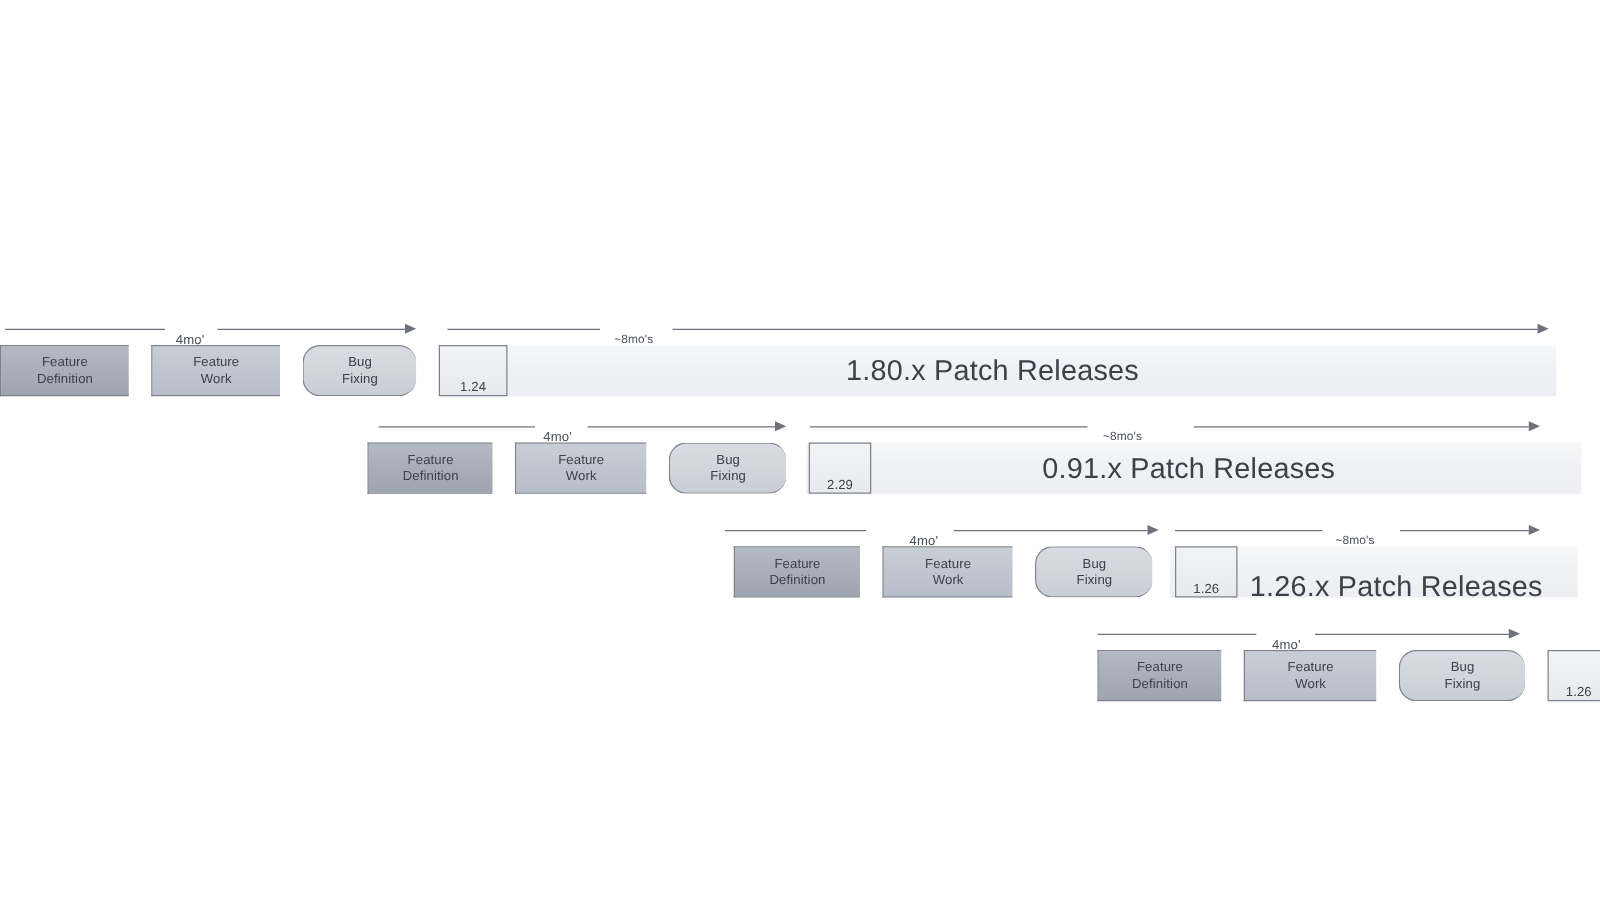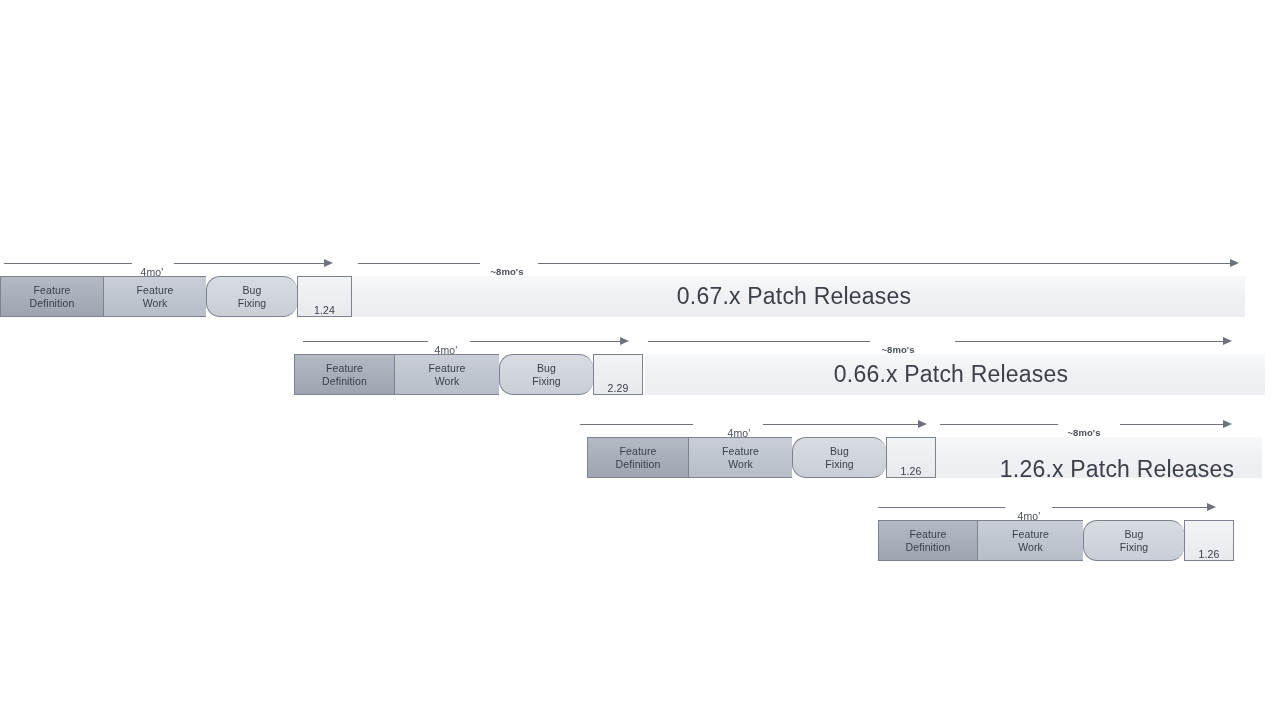--- a/index.html
+++ b/index.html
@@ -52,29 +52,29 @@
     top: 14px;
     transform: translateX(-50%);
     font-size: 10.5px;
     line-height: 12px;
     color: #4a4f59;
     white-space: nowrap;
     letter-spacing: .1px;
   }
   .arrow-label.small {
     font-size: 9.5px;
-    font-weight: bold;
   }
 
   
   .phase-strip {
     position: absolute;
     display: flex;
     height: 41px;
     box-sizing: border-box;
+    gap: 18px;
   }
   .phase-box {
     box-sizing: border-box;
     border: 1px solid #7d838e;
     border-right-width: 0;
     display: flex;
     flex-direction: column;
     align-items: center;
     justify-content: center;
     font-size: 10.5px;
@@ -124,21 +124,21 @@
       <div class="arrow-seg" style="left:174px; width:150px;"></div>
       <div class="arrow-head" style="left:324px;"></div>
 
       <div class="arrow-seg" style="left:358px; width:122px;"></div>
       <div class="arrow-label small" style="left:507px;">~8mo's</div>
       <div class="arrow-seg" style="left:538px; width:692px;"></div>
       <div class="arrow-head" style="left:1230px;"></div>
     </div>
 
     <div class="patch-bar" style="left:352px; top:24px; width:893px;">
-      <span class="patch-label" style="left:442px;">0.67.x Patch Releases</span>
+      <span class="patch-label" style="left:442px;">1.80.x Patch Releases</span>
     </div>
 
     <div class="phase-strip" style="left:0px; top:24px;">
       <div class="phase-box tone-1" style="width:103px;">
         <span class="ln">Feature</span>
         <span class="ln">Definition</span>
       </div>
       <div class="phase-box tone-2" style="width:103px;">
         <span class="ln">Feature</span>
         <span class="ln">Work</span>
@@ -161,21 +161,21 @@
       <div class="arrow-seg" style="left:470px; width:150px;"></div>
       <div class="arrow-head" style="left:620px;"></div>
 
       <div class="arrow-seg" style="left:648px; width:222px;"></div>
       <div class="arrow-label small" style="left:898px;">~8mo's</div>
       <div class="arrow-seg" style="left:955px; width:268px;"></div>
       <div class="arrow-head" style="left:1223px;"></div>
     </div>
 
     <div class="patch-bar" style="left:645px; top:24px; width:620px;">
-      <span class="patch-label" style="left:306px;">0.66.x Patch Releases</span>
+      <span class="patch-label" style="left:306px;">0.91.x Patch Releases</span>
     </div>
 
     <div class="phase-strip" style="left:294px; top:24px;">
       <div class="phase-box tone-1" style="width:100px;">
         <span class="ln">Feature</span>
         <span class="ln">Definition</span>
       </div>
       <div class="phase-box tone-2" style="width:105px;">
         <span class="ln">Feature</span>
         <span class="ln">Work</span>

